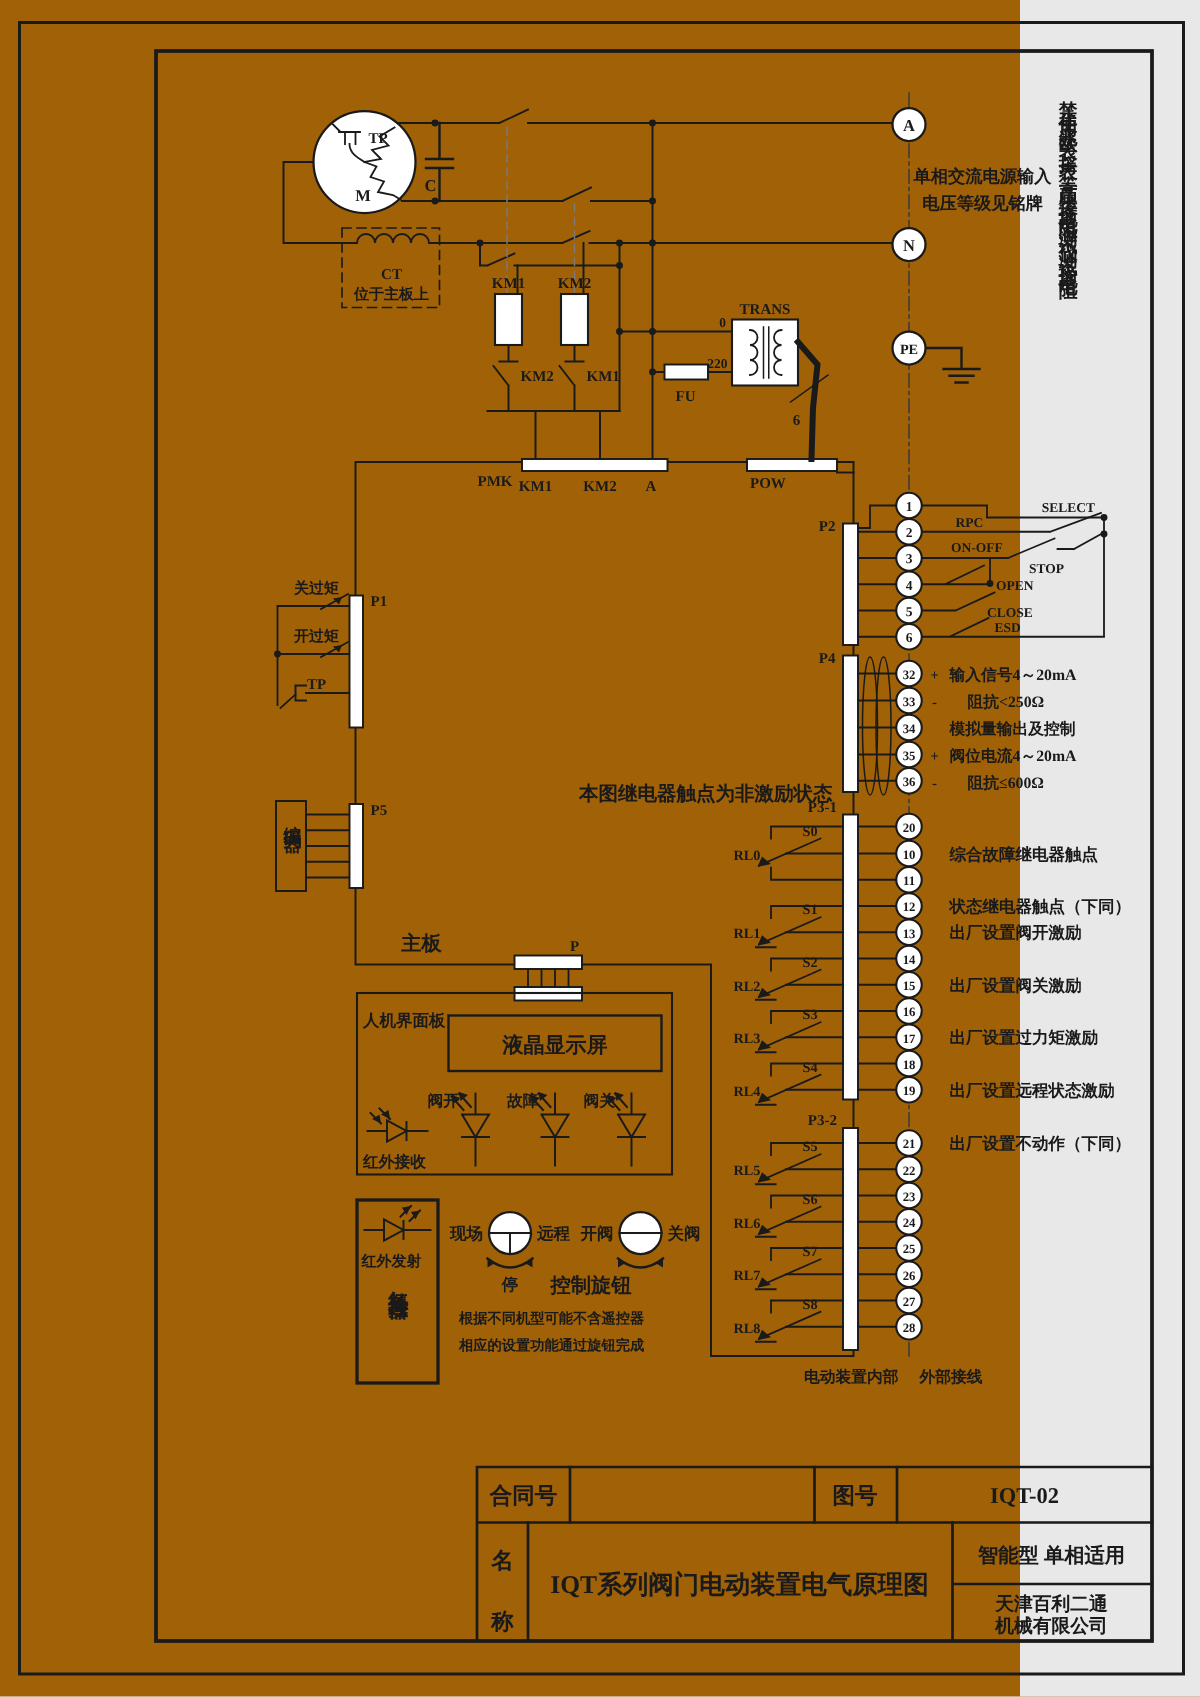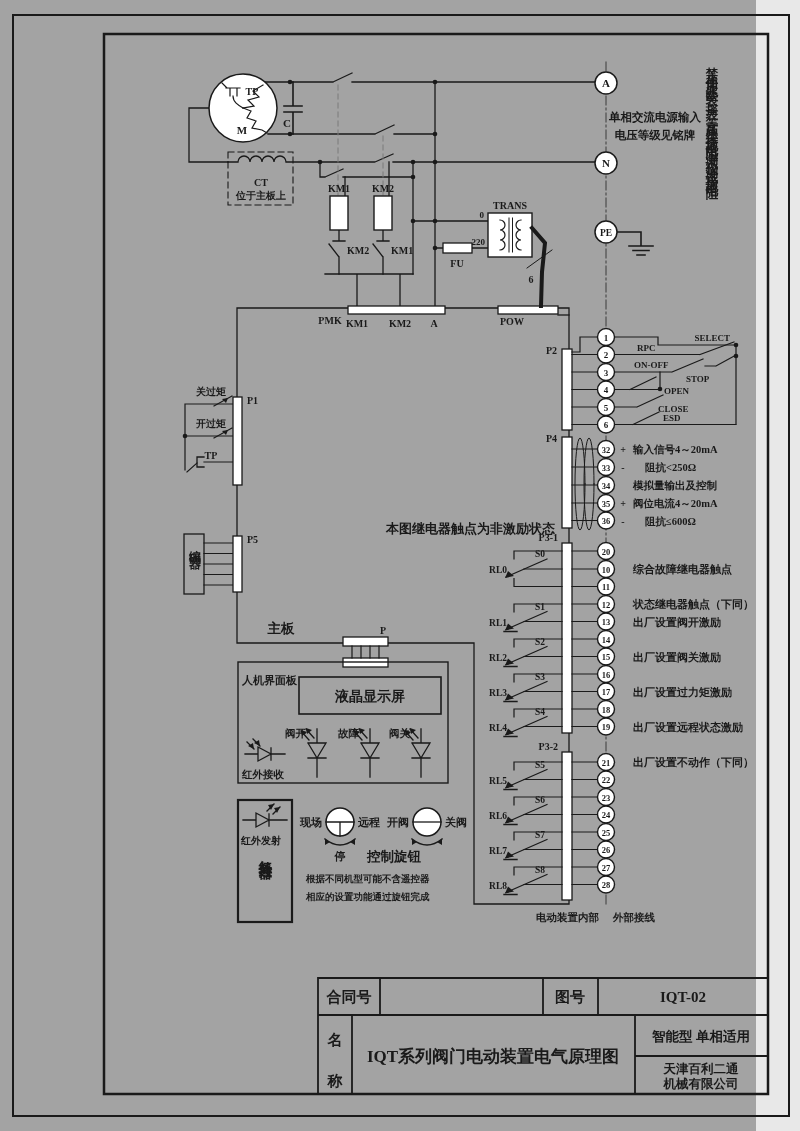--- a/index.html
+++ b/index.html
@@ -1,16 +1,16 @@
 <!DOCTYPE html>
 <html><head>
 <meta charset="utf-8">
 <style>
   html,body{margin:0;padding:0;background:#e8e8e8;}
-  .page{position:relative;width:756px;height:1131px;background:#a3a3a3;
+  .page{position:relative;width:680px;height:1131px;background:#a16207;
         font-family:"Liberation Serif","DejaVu Serif",serif;color:#1a1a1a;}
   svg{position:absolute;left:0;top:0;}
   svg text{font-family:"Liberation Serif","DejaVu Serif",serif;font-weight:bold;fill:#1a1a1a;}
   .vtext{position:absolute;writing-mode:vertical-rl;text-orientation:mixed;
          font-weight:bold;color:#1a1a1a;white-space:nowrap;}
   .warn{left:703px;top:57px;font-size:12.5px;letter-spacing:4.5px;}
   .enc{left:186px;top:540px;font-size:12px;letter-spacing:4px;}
   .rmt{left:256px;top:849px;font-size:13.5px;letter-spacing:1.5px;}
 </style>
 </head>

